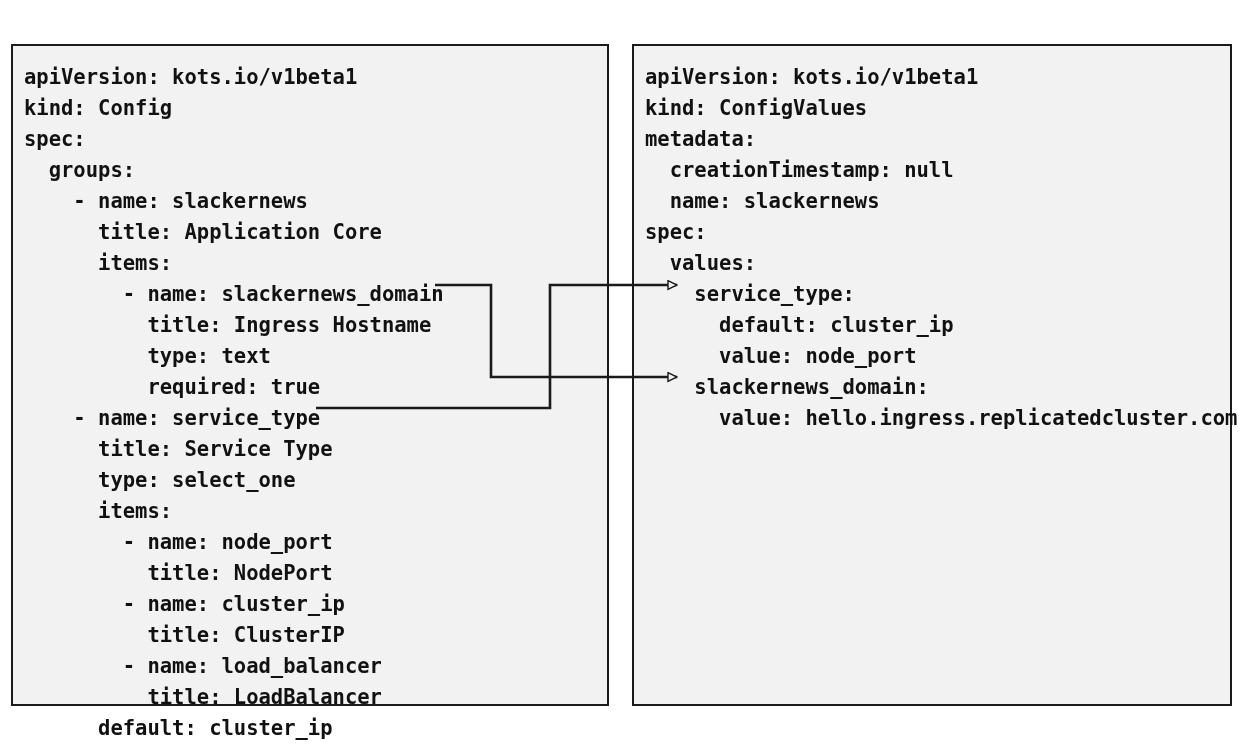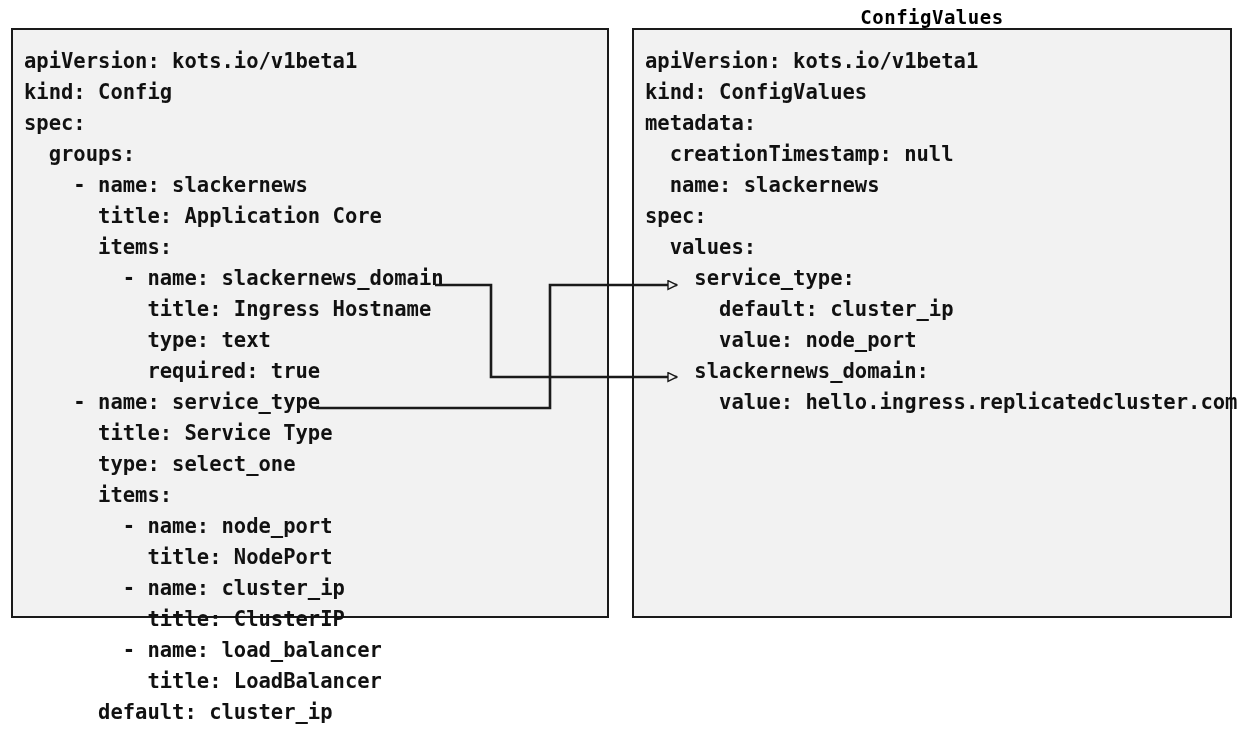--- a/index.html
+++ b/index.html
@@ -32,22 +32,22 @@
     text-align: center;
     letter-spacing: 0.5px;
     white-space: nowrap;
   }
   #title-config  { left: 11px;  width: 598px; }
   #title-values  { left: 632px; width: 600px; }
 
   
   .panel {
     position: absolute;
-    top: 28px;
-    height: 590px;
+    top: 44px;
+    height: 662px;
     background: #f2f2f2;
     border: 2px solid #1a1a1a;
     box-sizing: border-box;
   }
   #panel-config { left: 11px;  width: 598px; }
   #panel-values { left: 632px; width: 600px; }
 
   
   .yaml {
     position: absolute;
@@ -73,21 +73,20 @@
     height: 756px;
     pointer-events: none;
   }
 </style>
 </head>
 <body>
 
 <div id="stage">
 
 
-  <div class="panel-title" id="title-values">ConfigValues</div>
 
   <div class="panel" id="panel-config">
     <pre class="yaml" id="yaml-left"><span class="ln">apiVersion: kots.io/v1beta1</span><span class="ln">kind: Config</span><span class="ln">spec:</span><span class="ln">  groups:</span><span class="ln">    - name: slackernews</span><span class="ln">      title: Application Core</span><span class="ln">      items:</span><span class="ln">        - name: slackernews_domain</span><span class="ln">          title: Ingress Hostname</span><span class="ln">          type: text</span><span class="ln">          required: true</span><span class="ln">    - name: service_type</span><span class="ln">      title: Service Type</span><span class="ln">      type: select_one</span><span class="ln">      items:</span><span class="ln">        - name: node_port</span><span class="ln">          title: NodePort</span><span class="ln">        - name: cluster_ip</span><span class="ln">          title: ClusterIP</span><span class="ln">        - name: load_balancer</span><span class="ln">          title: LoadBalancer</span><span class="ln">      default: cluster_ip</span></pre>
   </div>
 
   <div class="panel" id="panel-values">
     <pre class="yaml" id="yaml-right"><span class="ln">apiVersion: kots.io/v1beta1</span><span class="ln">kind: ConfigValues</span><span class="ln">metadata:</span><span class="ln">  creationTimestamp: null</span><span class="ln">  name: slackernews</span><span class="ln">spec:</span><span class="ln">  values:</span><span class="ln">    service_type:</span><span class="ln">      default: cluster_ip</span><span class="ln">      value: node_port</span><span class="ln">    slackernews_domain:</span><span class="ln">      value: hello.ingress.replicatedcluster.com</span></pre>
   </div>
 
   <svg id="connectors" viewBox="0 0 1258 756" width="1258" height="756" xmlns="http://www.w3.org/2000/svg">

